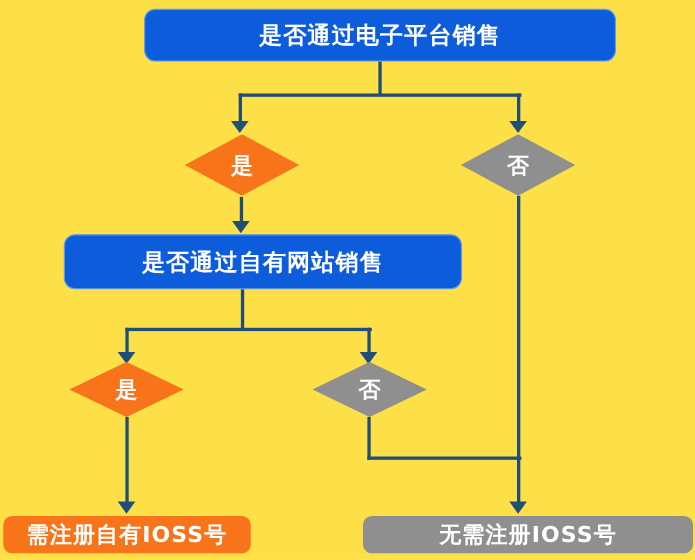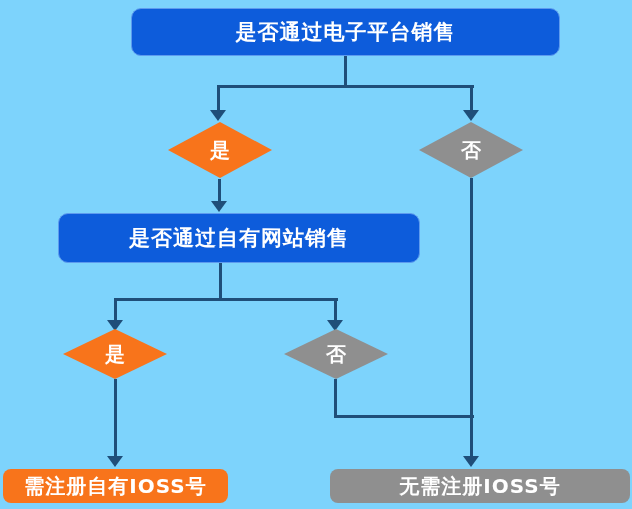--- a/index.html
+++ b/index.html
@@ -1,17 +1,17 @@
 <!DOCTYPE html>
 <html><head>
 <meta charset="utf-8">
 <style>
   html,body{margin:0;padding:0;background:#fff;}
   #canvas{
-    position:relative;width:632px;height:509px;background:#7dd3fc;overflow:hidden;
+    position:relative;width:632px;height:509px;background:#fde047;overflow:hidden;
     font-family:"DejaVu Sans","Liberation Sans",sans-serif;
   }
   .qbox{
     position:absolute;background:#0d5cdb;border:1px solid #5e9bee;border-radius:10px;
     color:#fff;font-weight:bold;font-size:21px;display:flex;align-items:center;justify-content:center;
     box-sizing:border-box;letter-spacing:1px;
   }
   .diamond{
     position:absolute;color:#fff;font-weight:bold;font-size:20px;
     display:flex;align-items:center;justify-content:center;

